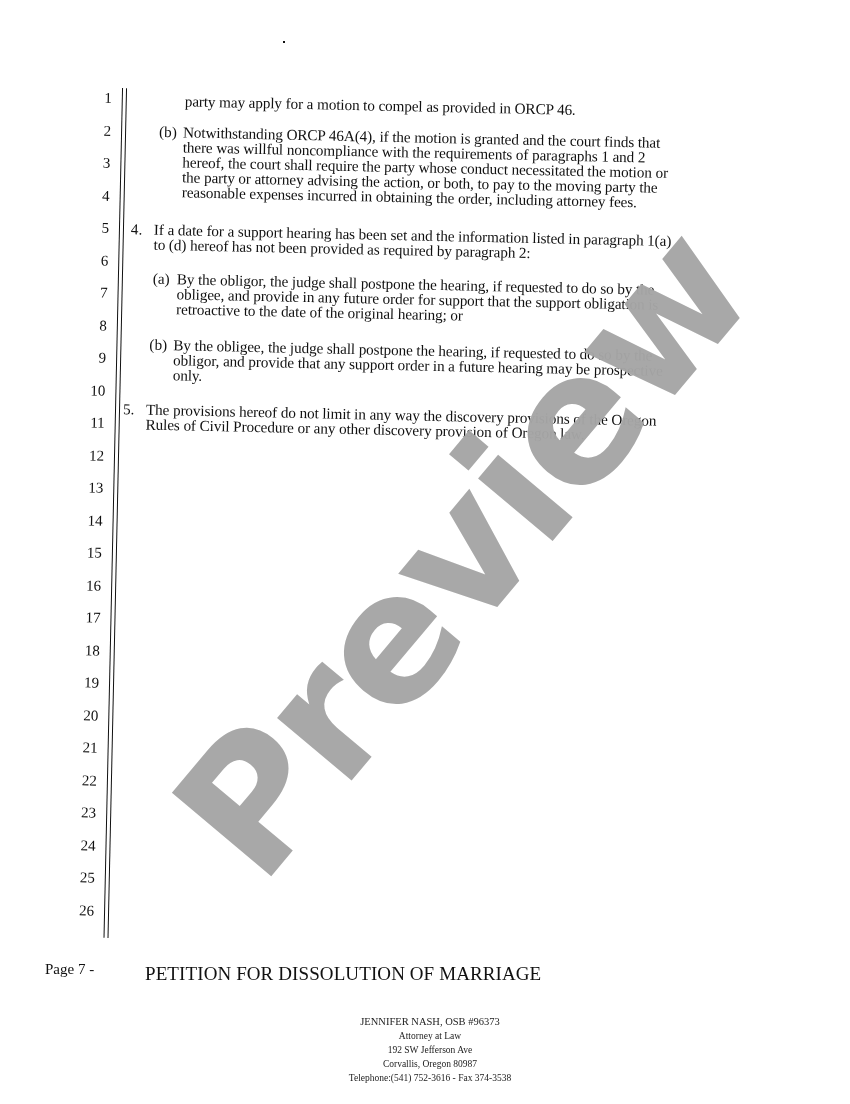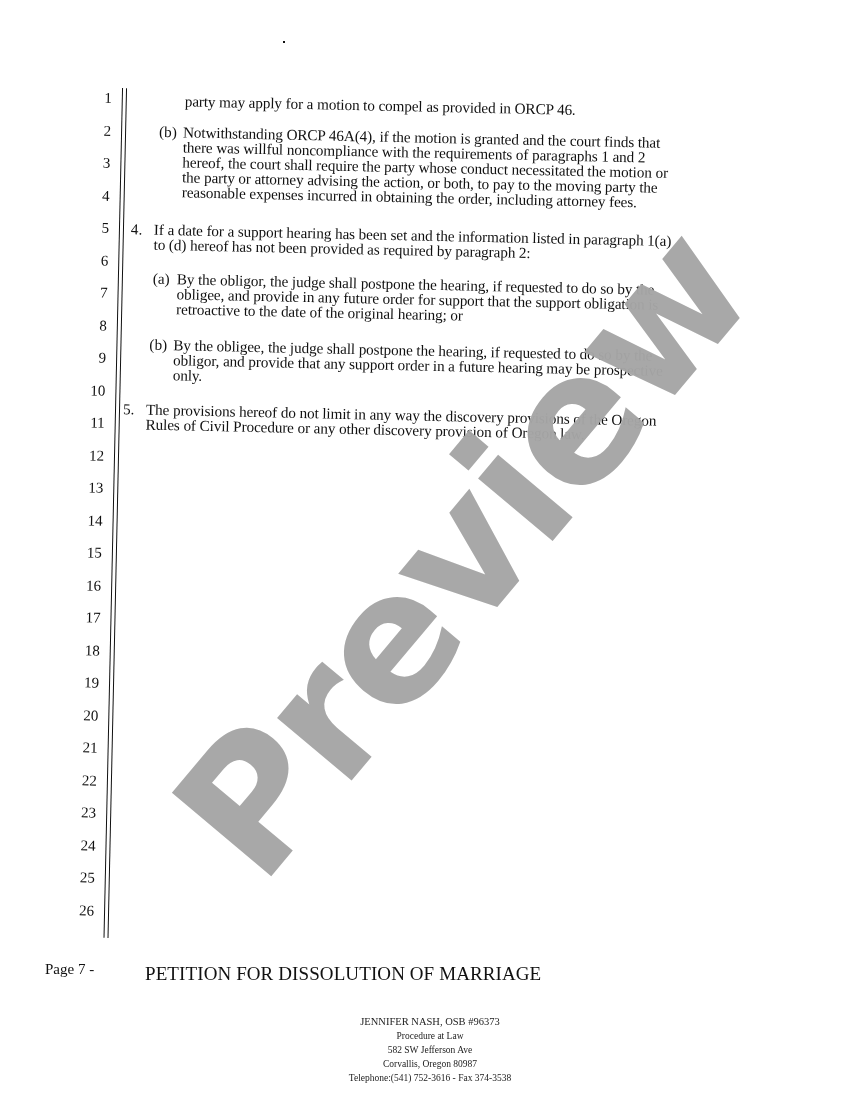--- a/index.html
+++ b/index.html
@@ -109,20 +109,20 @@
       <div class="txt" style="left:153px;top:401px">The provisions hereof do not limit in any way the discovery provisions of the Oregon</div>
       <div class="txt" style="left:153px;top:416px">Rules of Civil Procedure or any other discovery provision of Oregon law.</div>
     </div>
   </div>
 
   <div class="footer-page">Page 7 -</div>
   <div class="footer-title">PETITION FOR DISSOLUTION OF MARRIAGE</div>
 
   <div class="addr">
     <div class="name">JENNIFER NASH, OSB #96373</div>
-    <div>Procedure at Law</div>
-    <div>582 SW Jefferson Ave</div>
+    <div>Attorney at Law</div>
+    <div>192 SW Jefferson Ave</div>
     <div>Corvallis, Oregon 80987</div>
     <div>Telephone:(541) 752-3616 - Fax 374-3538</div>
   </div>
 
   <div class="watermark">Preview</div>
 </div>
 
 </body></html>

